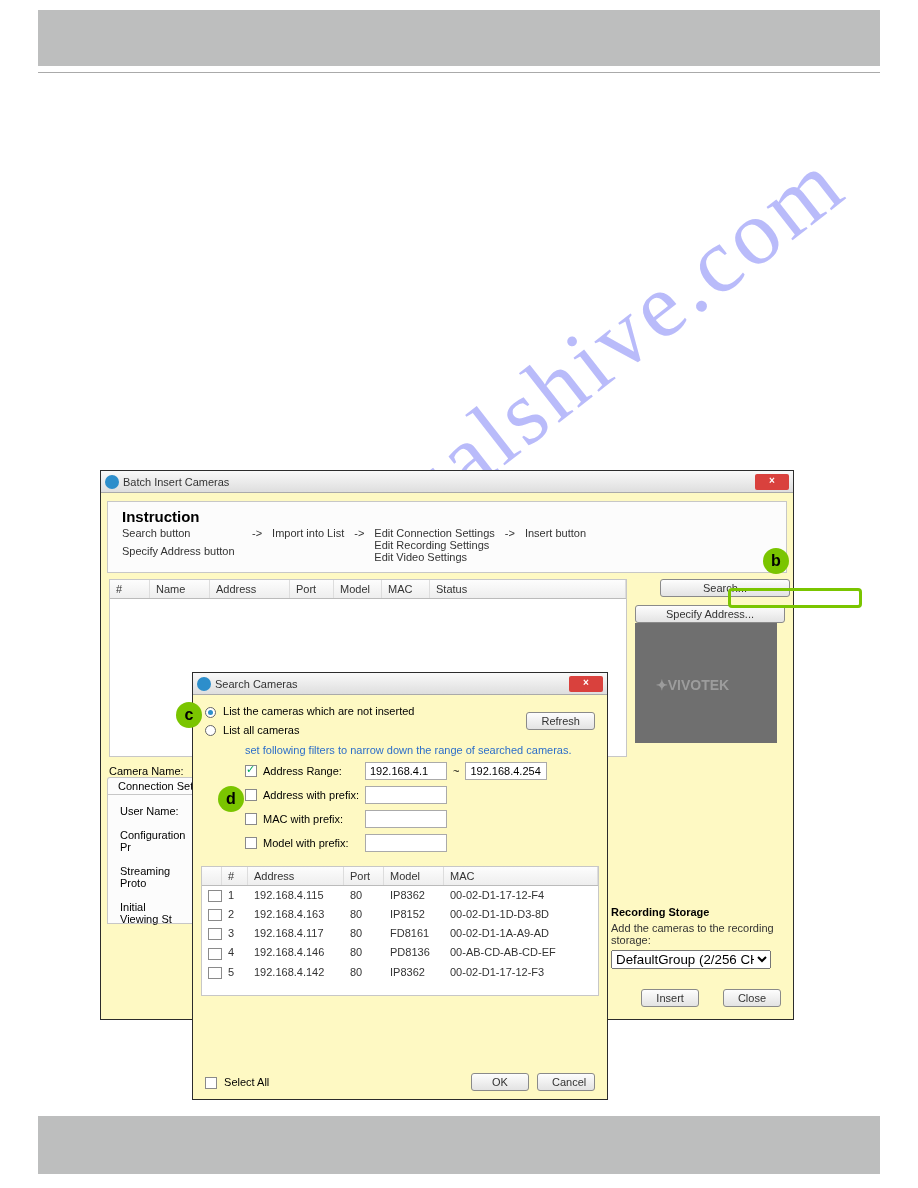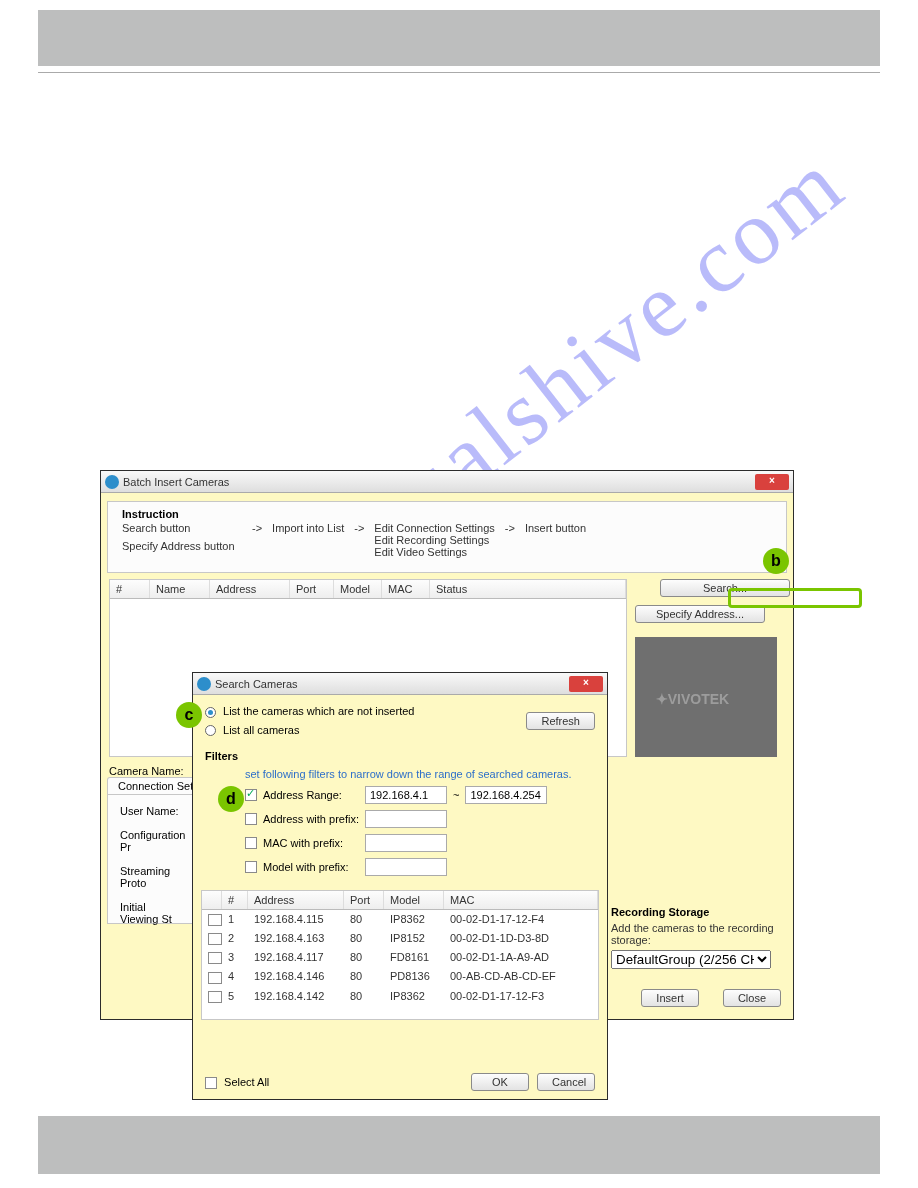--- a/index.html
+++ b/index.html
@@ -9,21 +9,21 @@
   .bottom-bar { position:absolute; bottom:14px; left:38px; right:38px; height:58px; background:#bdbebe; }
   .watermark { position:absolute; top:335px; left:200px; font-size:92px; color:#8c8ff7; opacity:0.6; transform:rotate(-38deg); letter-spacing:4px; pointer-events:none; font-family: "Segoe Script", cursive; }
 
   .win { position:absolute; border:1px solid #2c2c2c; background:#fef9c3; font-size:11px; }
   .win .titlebar { height:22px; background:linear-gradient(#f9f9f9,#dedede); border-bottom:1px solid #aaa; display:flex; align-items:center; padding:0 4px; gap:4px; }
   .win .titlebar .icon { width:14px;height:14px;display:inline-block;border-radius:50%;background:#2d8ecb; position:relative;}
   .win .titlebar .title { font-size:11px; color:#333; }
   .win .closebox { margin-left:auto; width:34px;height:16px; background:#d9413d; border-radius:2px; color:#fff; text-align:center; line-height:14px; font-weight:bold; font-size:10px;}
   .btn { background:linear-gradient(#fdfdfd,#e3e3e3); border:1px solid #8a8a8a; border-radius:3px; padding:2px 14px; font-size:11px; color:#333; }
   .group { border:1px solid #c7c7c7; background:#fcfcfc; margin:6px; position:relative; }
-  .group .legend { position:absolute; top:-8px; left:8px; background:#f0f0f0; padding:0 4px; font-weight:bold; font-size:11px; }
+  .group .legend { position:absolute; top:-8px; left:8px; background:#f0f0f0; padding:0 4px; font-weight:bold; font-size:15px; }
   .tablehead { background:linear-gradient(#fdfdfd,#eee); border-bottom:1px solid #bbb; display:flex; font-size:11px; color:#333;}
   .tablehead span { padding:3px 6px; border-right:1px solid #ddd; }
   .row { display:flex; font-size:11px; color:#333; padding:2px 0;}
   .row span { padding:1px 6px; }
   .checkbox { width:12px;height:12px; border:1px solid #8a8a8a; background:#fff; display:inline-block; vertical-align:middle; position:relative;}
   .checkbox.checked::after{content:"✓"; position:absolute; top:-3px; left:0; font-size:11px; color:#0a5;}
   .radio { width:11px;height:11px;border:1px solid #666;border-radius:50%;display:inline-block;vertical-align:middle;background:#fff;position:relative;}
   .radio.checked::after{content:"";position:absolute;top:2px;left:2px;width:5px;height:5px;border-radius:50%;background:#2d8ecb;}
   input.fld { border:1px solid #aaa; font-size:11px; padding:1px 4px; height:18px; background:#fff;}
   .hl { border:3px solid #7ac500; border-radius:4px; position:absolute; pointer-events:none; }
@@ -78,21 +78,21 @@
         <span style="width:60px">Name</span>
         <span style="width:80px">Address</span>
         <span style="width:44px">Port</span>
         <span style="width:48px">Model</span>
         <span style="width:48px">MAC</span>
         <span style="flex:1">Status</span>
       </div>
     </div>
     <div style="width:150px;">
       <button class="btn" style="width:130px;display:block;margin-bottom:8px;margin-left:25px;">Search...</button>
-      <button class="btn" style="width:130px;display:block;margin-bottom:14px;">Specify Address...</button>
+      <button class="btn" style="width:150px;display:block;margin-bottom:0;">Specify Address...</button>
       <div class="thumb">
         <svg width="100" height="30" viewBox="0 0 100 30">
             <text x="0" y="22" fill="#bbb" font-size="14" font-weight="bold" font-family="Arial">✦VIVOTEK</text>
           </svg>
       </div>
     </div>
   </div>
 
   <div style="padding:8px 8px 0 8px;">
     <span>Camera Name:</span>
@@ -141,21 +141,20 @@
         <div>
           <span class="radio"></span>
           <span style="margin-left:4px;">List all cameras</span>
         </div>
       </div>
       <button class="btn">Refresh</button>
     </div>
   </div>
 
   <div style="padding:4px 12px 8px 12px;">
-    <div style="font-weight:bold;margin:6px 0;">Filters</div>
     <div style="color:#2d6fc9;margin-left:40px;margin-bottom:6px;">set following filters to narrow down the range of searched cameras.</div>
 
     <div style="margin-left:40px;display:flex;align-items:center;gap:6px;margin-bottom:6px;">
       <span class="checkbox checked"></span>
       <span style="width:96px">Address Range:</span>
       <input class="fld" style="width: 82px;" value="192.168.4.1">
       <span>~</span>
       <input class="fld" style="width: 82px;" value="192.168.4.254">
     </div>
     <div style="margin-left:40px;display:flex;align-items:center;gap:6px;margin-bottom:6px;">

